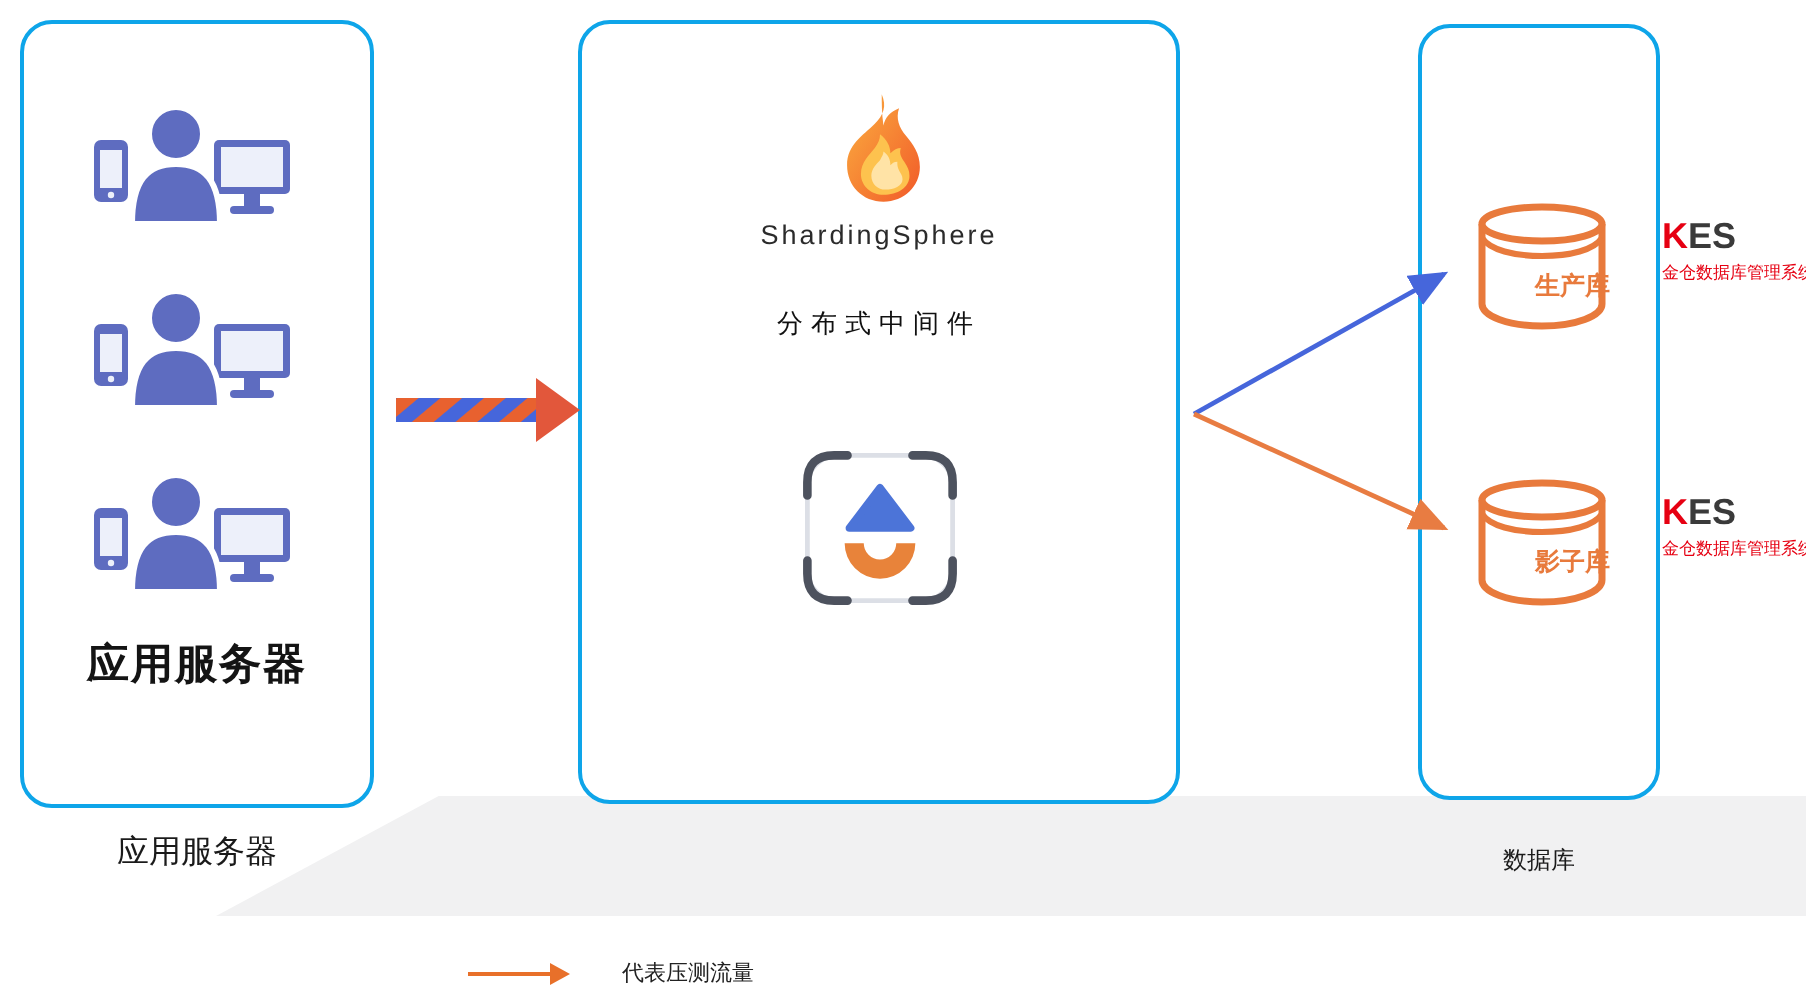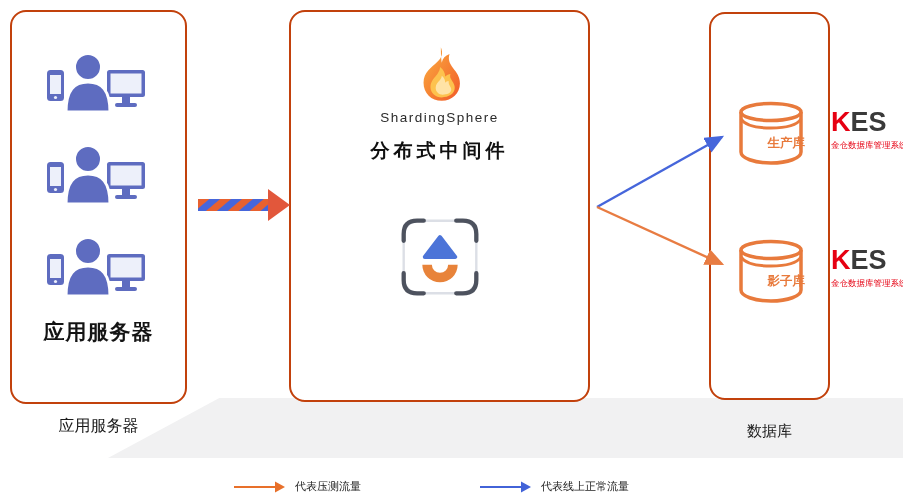--- a/index.html
+++ b/index.html
@@ -1,50 +1,50 @@
 <!DOCTYPE html>
 <html><head>
 <meta charset="utf-8">
 <style>
   html,body{margin:0;padding:0;background:#fff;font-family:"Liberation Sans","DejaVu Sans",sans-serif;}
   .canvas{position:relative;width:903px;height:503px;background:#fff;overflow:hidden;}
 
   .gray-band{position:absolute;left:108px;top:398px;width:795px;height:60px;background:#f1f1f2;
     clip-path:polygon(0 100%,14% 0,100% 0,100% 100%);z-index:0;}
 
-  .panel{position:absolute;background:#fff;border:2px solid #c2410c;border-radius:16px;box-sizing:border-box;z-index:1;}
+  .panel{position:absolute;background:#fff;border:2px solid #0ea5e9;border-radius:16px;box-sizing:border-box;z-index:1;}
   .left-panel{left:10px;top:10px;width:177px;height:394px;}
   .mid-panel{left:289px;top:10px;width:301px;height:392px;display:flex;flex-direction:column;align-items:center;padding-top:34px;}
   .right-panel{left:709px;top:12px;width:121px;height:388px;}
 
   .users{position:absolute;left:0;top:0;right:0;display:flex;flex-direction:column;align-items:center;padding-top:38px;gap:20px;}
   .panel-label{position:absolute;bottom:56px;left:0;width:100%;text-align:center;font-size:21px;font-weight:700;color:#141414;letter-spacing:1px;}
 
   .brand-text{margin-top:8px;font-size:13.5px;letter-spacing:1.5px;color:#2b2b2b;}
-  .subtitle-text{margin-top:13px;font-size:19px;font-weight:700;letter-spacing:4px;color:#101010;}
+  .subtitle-text{margin-top:28px;font-size:13px;font-weight:400;letter-spacing:4px;color:#101010;}
   .traffic-icon{margin-top:50px;}
   .traffic-label{margin-top:15px;font-size:21px;font-weight:700;color:#101010;letter-spacing:2px;}
 
   .db-unit{position:absolute;left:727px;width:176px;height:76px;z-index:2;}
   .db-unit.u1{top:101px;}
   .db-unit.u2{top:239px;}
   .db-name{position:absolute;left:10px;top:34px;width:68px;text-align:right;font-size:12.5px;font-weight:700;color:#E87A3C;}
   .kes{position:absolute;left:104px;top:8px;width:72px;}
-  .kes-row{font-size:27px;font-weight:700;line-height:1;letter-spacing:0;}
+  .kes-row{font-size:18px;font-weight:700;line-height:1;letter-spacing:0;}
   .kes-k{color:#E60012;}
   .kes-es{color:#3a3a3a;}
   .kes-vendor{margin-top:4px;font-size:8.5px;color:#E60012;white-space:nowrap;}
 
   .caption{position:absolute;text-align:center;color:#1a1a1a;z-index:2;}
   .caption-left{left:10px;top:416px;width:177px;font-size:16px;}
-  .caption-right{left:709px;top:422px;width:121px;font-size:15px;}
+  .caption-right{left:709px;top:422px;width:121px;font-size:12px;}
 
   .overlay{position:absolute;left:0;top:0;z-index:3;pointer-events:none;}
 
-  .legend-item{position:absolute;display:flex;align-items:center;gap:8px;z-index:4;}
+  .legend-item{position:absolute;display:flex;align-items:center;gap:24px;z-index:4;}
   .legend-item.l1{left:233px;top:479px;}
   .legend-item.l2{left:479px;top:479px;}
   .legend-label{font-size:11px;color:#222;}
 </style>
 </head>
 <body>
 
 <div class="canvas">
 
   <div class="gray-band"></div>
@@ -167,21 +167,14 @@
     <line x1="597" y1="207" x2="722" y2="264" stroke="#E87C42" stroke-width="2.4" marker-end="url(#mO)"></line>
   </svg>
 
   <div class="legend-item l1">
     <svg width="54" height="14" viewBox="0 0 54 14">
       <line x1="1" y1="7" x2="42" y2="7" stroke="#E8702A" stroke-width="2"></line>
       <polygon points="42,1.5 52,7 42,12.5" fill="#E8702A"></polygon>
     </svg>
     <span class="legend-label">代表压测流量</span>
   </div>
-  <div class="legend-item l2">
-    <svg width="54" height="14" viewBox="0 0 54 14">
-      <line x1="1" y1="7" x2="42" y2="7" stroke="#4263D8" stroke-width="2"></line>
-      <polygon points="42,1.5 52,7 42,12.5" fill="#4263D8"></polygon>
-    </svg>
-    <span class="legend-label">代表线上正常流量</span>
-  </div>
 
 </div>
 
 </body></html>

